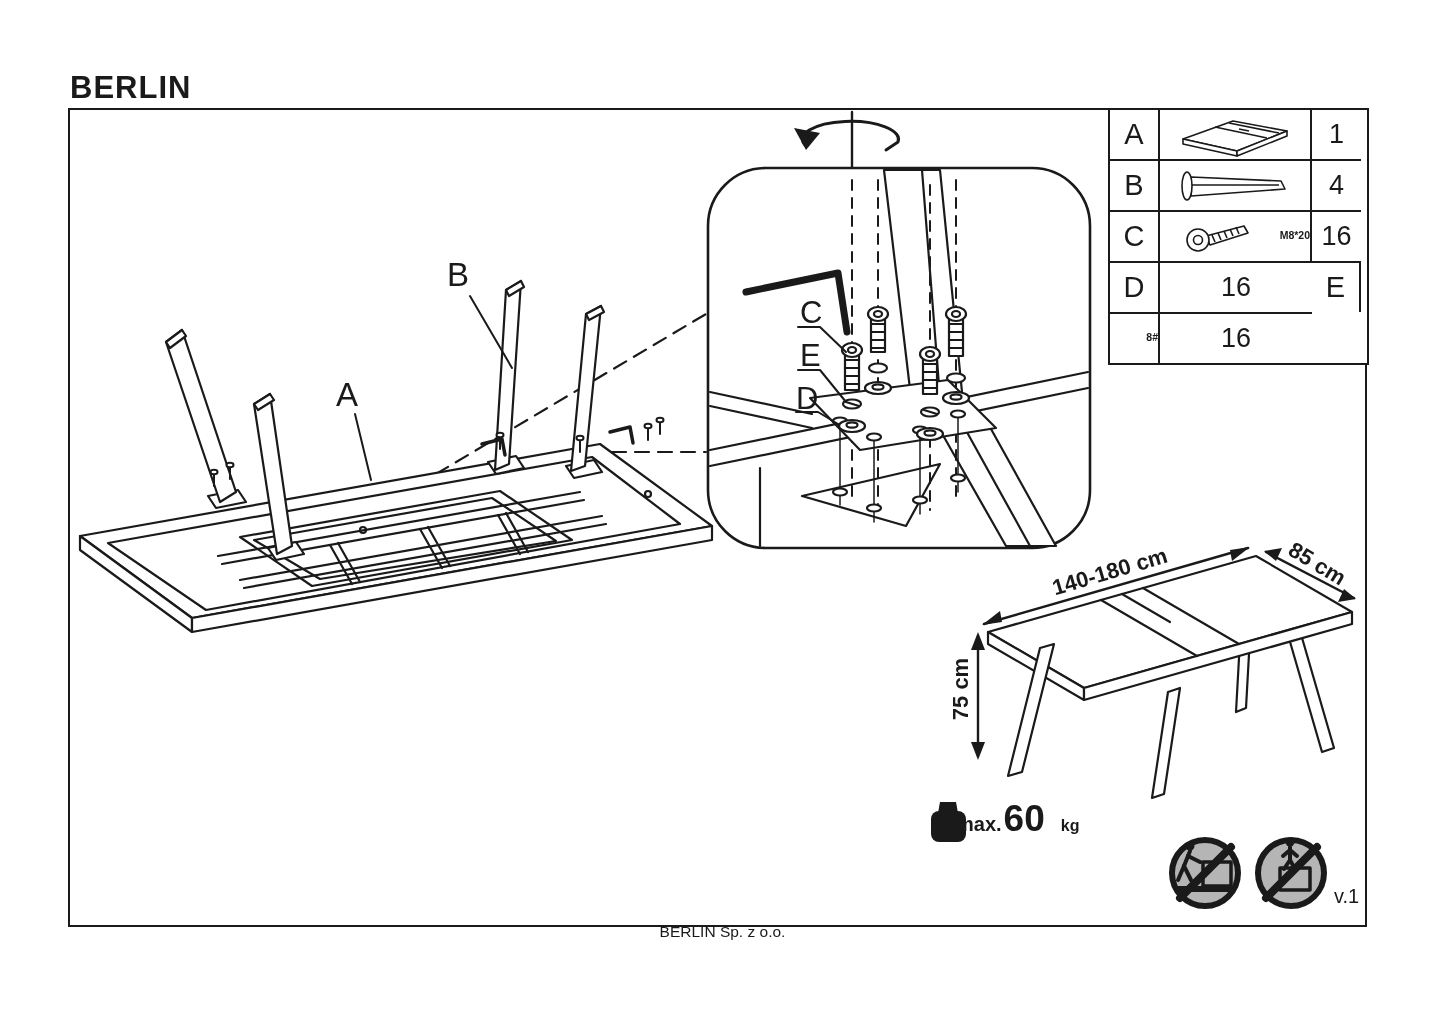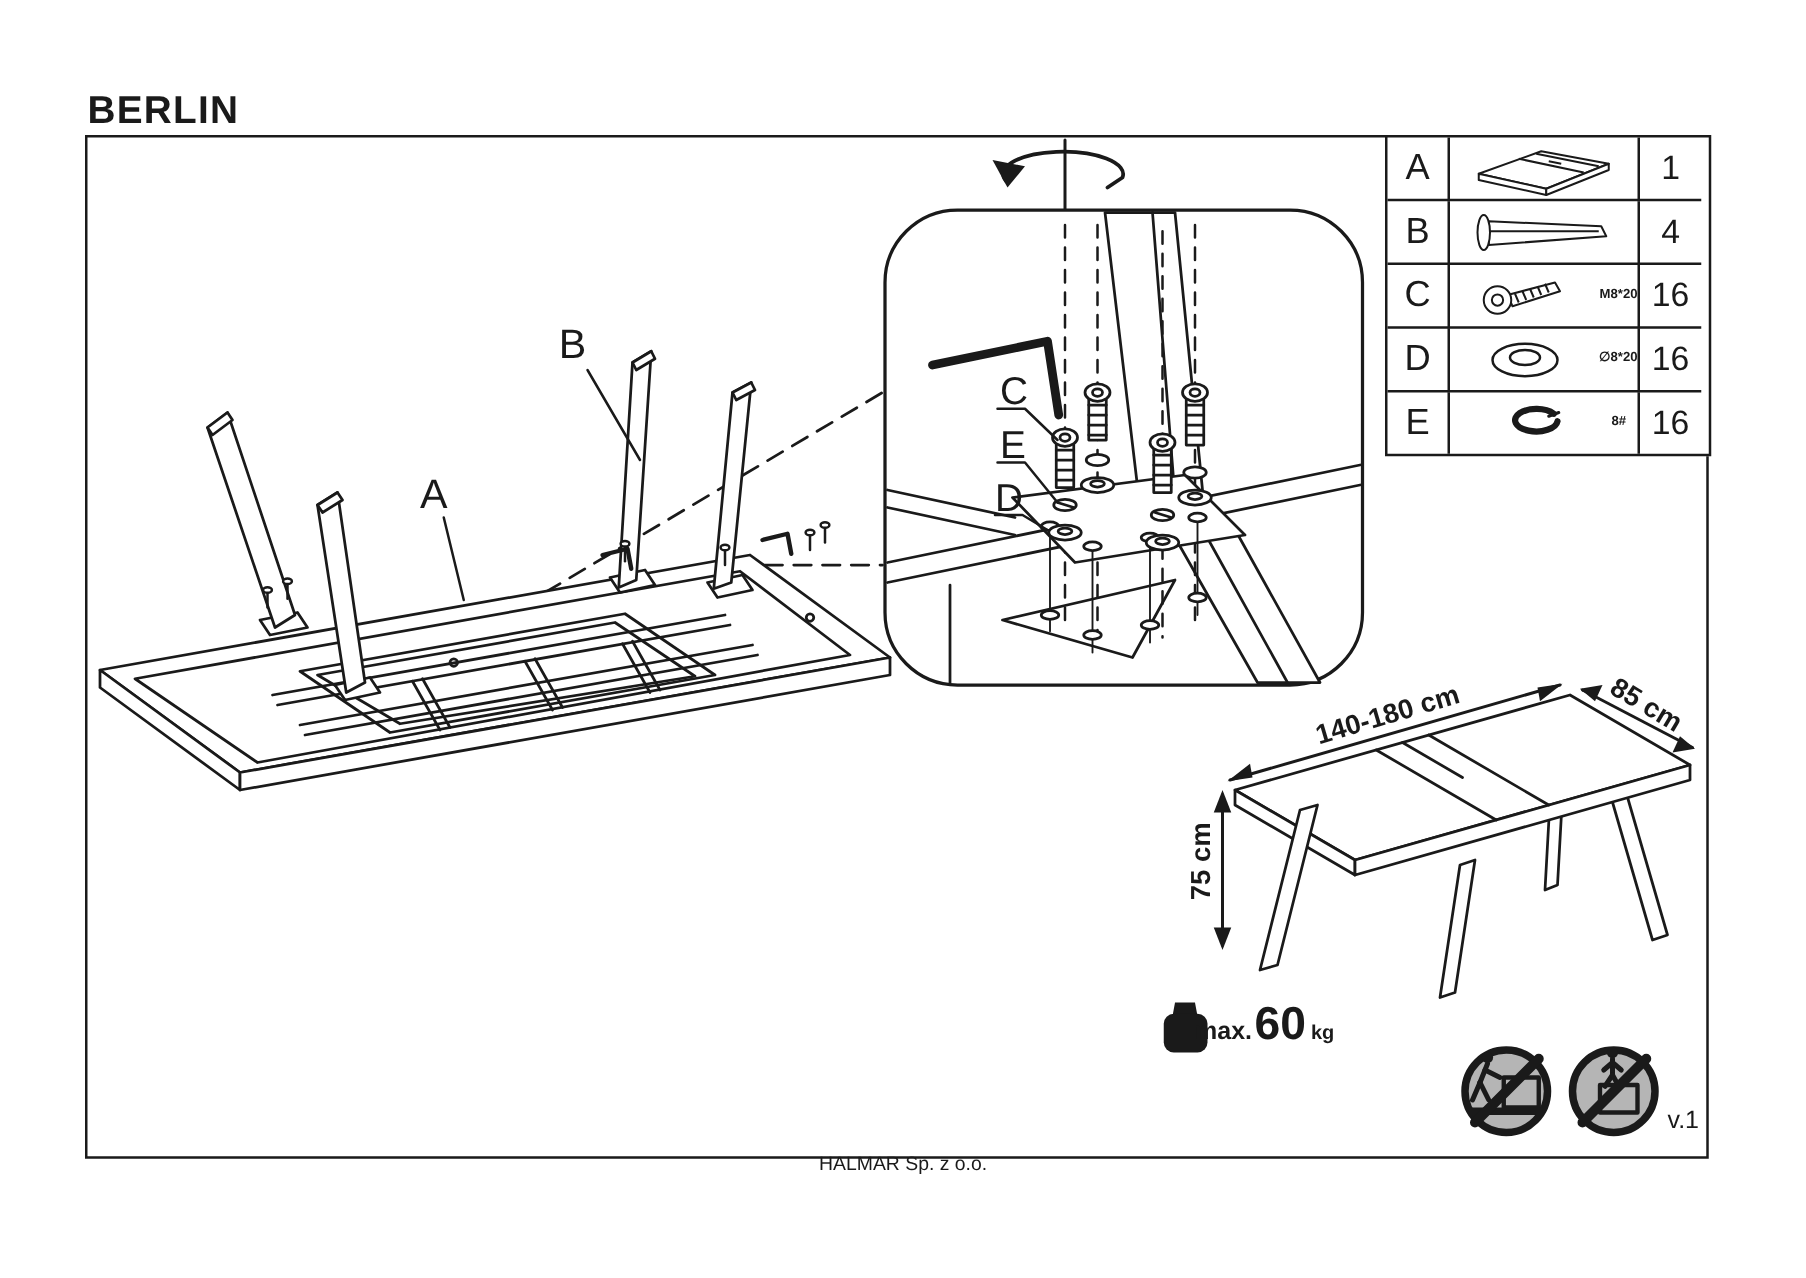--- a/index.html
+++ b/index.html
@@ -29,21 +29,21 @@
   .spec{font-size:10.5px;font-weight:700;line-height:1;margin-top:-2px;}
   
   .dim{font-size:22px;font-weight:700;white-space:nowrap;}
   #dim-length{left:1040px;top:559px;width:140px;text-align:center;transform:rotate(-16.5deg);}
   #dim-width{left:1282px;top:551px;width:70px;text-align:center;transform:rotate(31deg);}
   #dim-height{left:926px;top:676px;width:70px;text-align:center;transform:rotate(-90deg);}
   
   #weight-row{left:956px;top:800px;display:flex;align-items:baseline;}
   #weight-prefix{font-size:20px;font-weight:700;}
   #weight-value{font-size:37px;font-weight:700;margin-left:2px;line-height:1;}
-  #weight-unit{font-size:16px;font-weight:700;margin-left:4px;}
+  #weight-unit{font-size:16px;font-weight:700;margin-left:16px;}
   #version{left:1334px;top:885px;font-size:20px;}
   
   #footer{left:0;top:921px;width:1445px;text-align:center;font-size:15.5px;line-height:22px;}
 </style>
 </head>
 <body>
 
 <div id="page">
 
   <div class="abs" id="title">BERLIN</div>
@@ -322,29 +322,20 @@
           <path fill="none" d="M52,15 L55,22 M58,13 L61,20 M64,11 L67,18 M70,9 L73,16 M76,7 L79,14"></path>
           <circle cx="38" cy="20" r="11"></circle>
           <circle cx="38" cy="20" r="4.5"></circle>
         </g>
       </svg>
       <div class="spec">M8*20</div>
     </div>
     <div class="cell c-qty">16</div>
 
     <div class="cell c-letter">D</div>
-    <div class="cell c-img">
-      <svg width="120" height="34">
-        <g fill="#fff" stroke="#1a1a1a" stroke-width="2" stroke-linejoin="round">
-          <ellipse cx="60" cy="17" rx="26" ry="13"></ellipse>
-          <ellipse cx="60" cy="15" rx="12" ry="6"></ellipse>
-        </g>
-      </svg>
-      <div class="spec">∅8*20</div>
-    </div>
     <div class="cell c-qty">16</div>
 
     <div class="cell c-letter row-last">E</div>
     <div class="cell c-img row-last">
       <svg width="120" height="30">
         <g fill="none" stroke="#1a1a1a" stroke-width="5" stroke-linecap="round">
           <path d="M74,7 A17,9 0 1 0 77,13"></path>
           <path d="M70,9 L78,6" stroke-width="2.5"></path>
         </g>
       </svg>
@@ -359,16 +350,16 @@
 
   <div class="abs" id="weight-row">
     <span id="weight-prefix">max.</span>
     <span id="weight-value">60</span>
     <span id="weight-unit">kg</span>
   </div>
 
   <div class="abs" id="version">v.1</div>
 
   <div class="abs" id="footer">
-    <div>HALMAR Sp. z o.o.</div>
+    <div>BERLIN Sp. z o.o.</div>
   </div>
 
 </div>
 
 </body></html>

